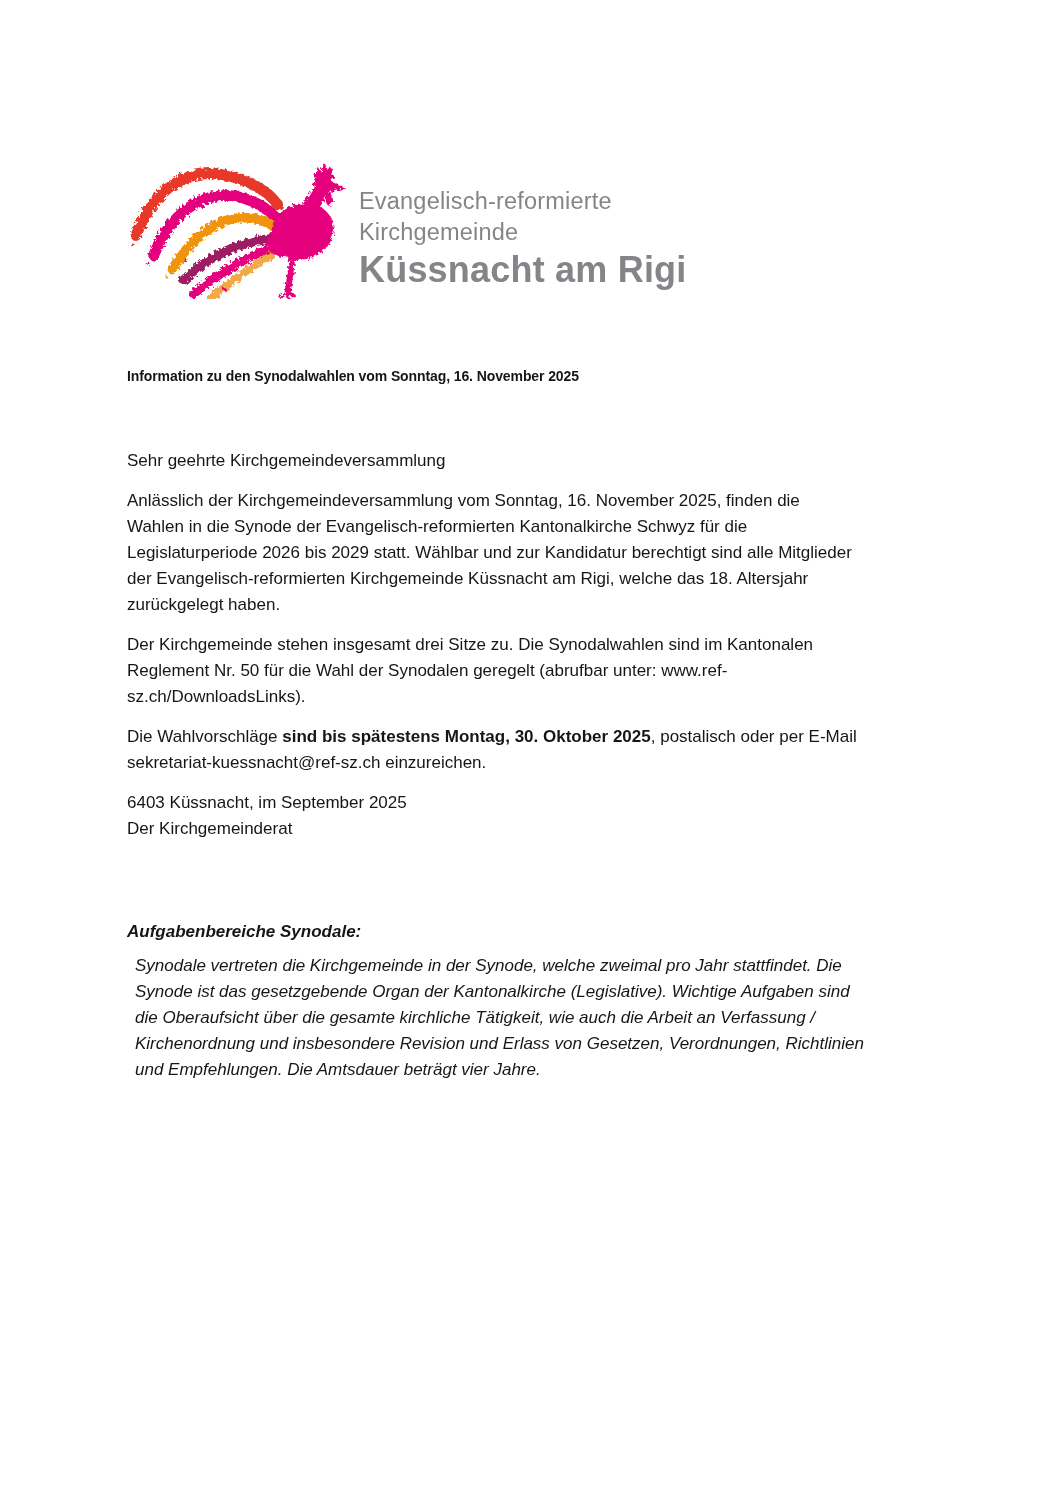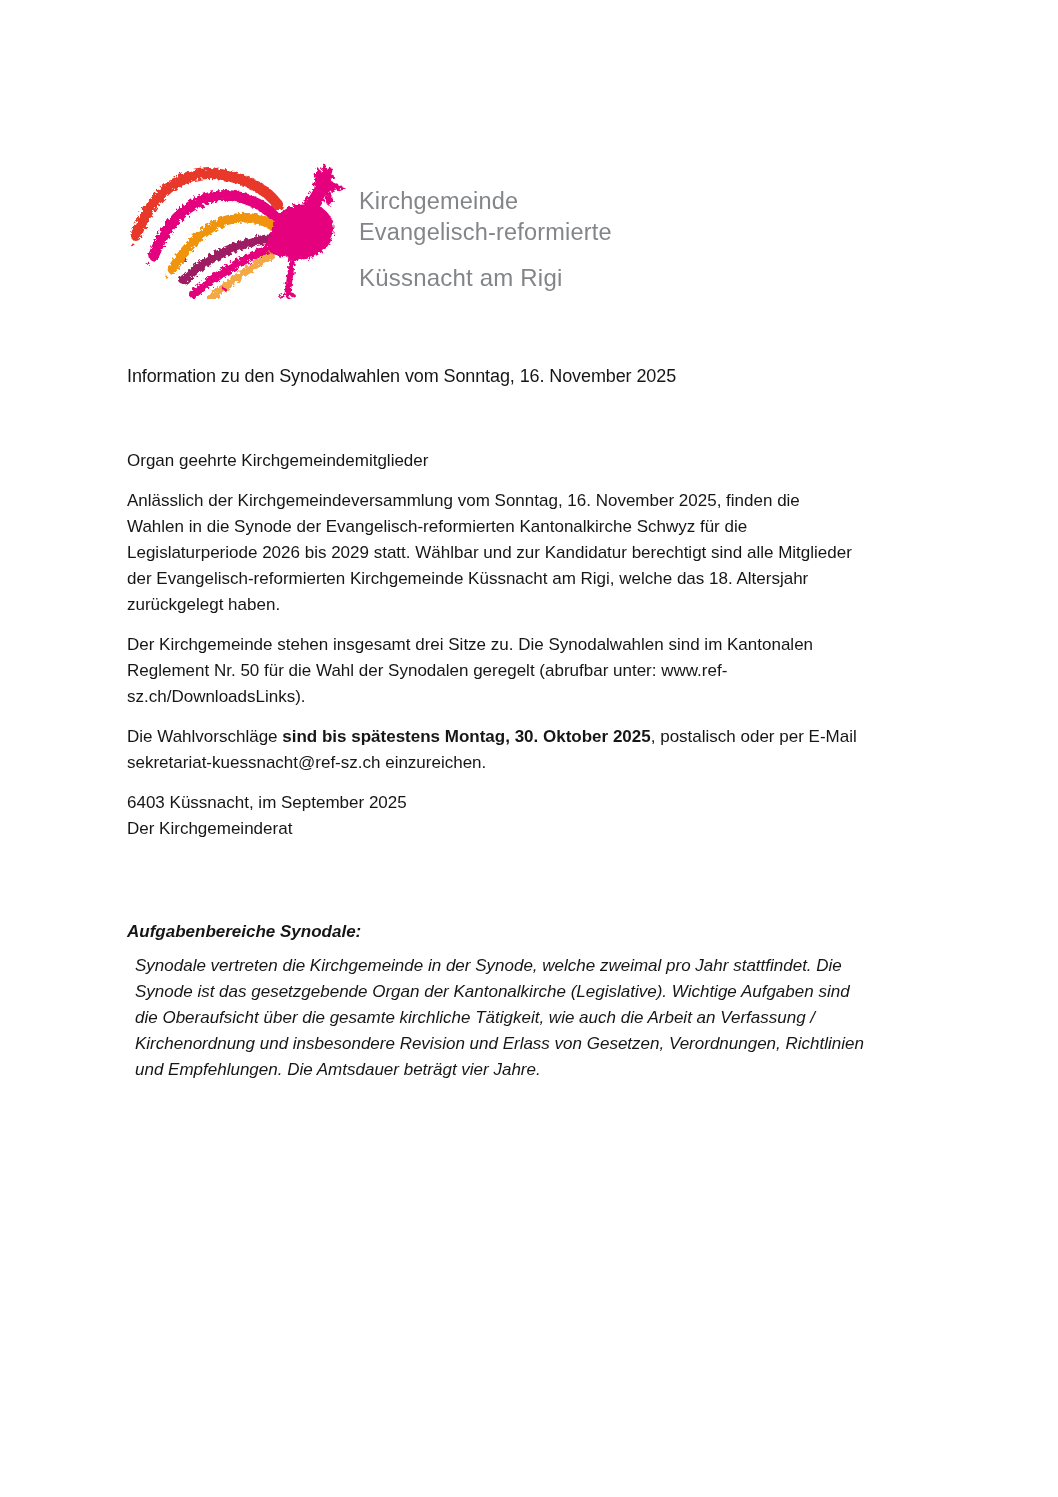--- a/index.html
+++ b/index.html
@@ -19,33 +19,33 @@
   }
   .logo-text {
     position: absolute; left: 359px; top: 186px;
     color: #838588;
   }
   .logo-text .lt-small {
     font-size: 23.5px; line-height: 31px;
     letter-spacing: 0.2px;
   }
   .logo-text .lt-big {
-    font-size: 24px; line-height: 36px;
-    margin-top: 12px; letter-spacing: 0.2px;
+    font-size: 36px; line-height: 36px;
+    margin-top: 4px; letter-spacing: 0.2px; font-weight: bold;
   }
 
   
   .doc {
     position: absolute; left: 127px; top: 363px;
     width: 905px;
     font-size: 17px; line-height: 26px;
   }
   .doc p { margin: 0 0 14px 0; white-space: pre-line; }
   .doc .title {
-    font-size: 18px; font-weight: normal;
+    font-size: 14px; font-weight: bold;
     line-height: 26px; margin: 0 0 59px 0;
     letter-spacing: -0.1px;
   }
   .doc .closing { margin-bottom: 16px; }
   .section { margin-top: 77px; font-style: italic; }
   .section .section-heading {
     font-weight: bold; margin: 0; white-space: pre-line;
   }
   .section .section-body { margin: 8px; white-space: pre-line; }
   .inline-bold { font-weight: bold; }
@@ -87,30 +87,30 @@
         <path d="M208,22 L221,28 L207,33 Z"></path>
         <ellipse cx="205" cy="40" rx="3.5" ry="6"></ellipse>
         <path d="M168,96 C167,108 165,120 163,134" stroke="#e5007d" stroke-width="6" fill="none"></path>
         <path d="M163,134 l-7,4 M163,134 l2,8 M163,134 l7,3" stroke="#e5007d" stroke-width="3" fill="none"></path>
       </g>
     </g>
   </svg>
 </div>
 
 <div class="logo-text" style="color: rgb(131, 133, 136);">
+  <div class="lt-small">Evangelisch-reformierte</div>
   <div class="lt-small">Kirchgemeinde</div>
-  <div class="lt-small">Evangelisch-reformierte</div>
   <div class="lt-big">Küssnacht am Rigi</div>
 </div>
 
 <div class="doc">
 
   <p class="title">Information zu den Synodalwahlen vom Sonntag, 16. November 2025</p>
 
-  <p>Organ geehrte Kirchgemeindemitglieder</p>
+  <p>Sehr geehrte Kirchgemeindeversammlung</p>
 
   <p>Anlässlich der Kirchgemeindeversammlung vom Sonntag, 16. November 2025, finden die
 Wahlen in die Synode der Evangelisch-reformierten Kantonalkirche Schwyz für die
 Legislaturperiode 2026 bis 2029 statt. Wählbar und zur Kandidatur berechtigt sind alle Mitglieder
 der Evangelisch-reformierten Kirchgemeinde Küssnacht am Rigi, welche das 18. Altersjahr
 zurückgelegt haben.</p>
 
   <p>Der Kirchgemeinde stehen insgesamt drei Sitze zu. Die Synodalwahlen sind im Kantonalen
 Reglement Nr. 50 für die Wahl der Synodalen geregelt (abrufbar unter: www.ref-
 sz.ch/DownloadsLinks).</p>

